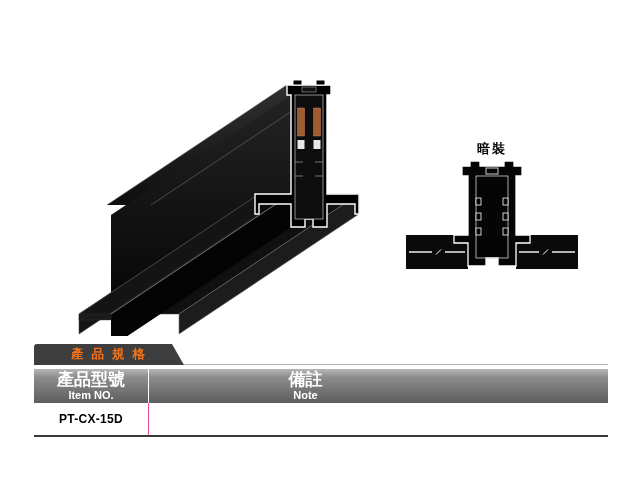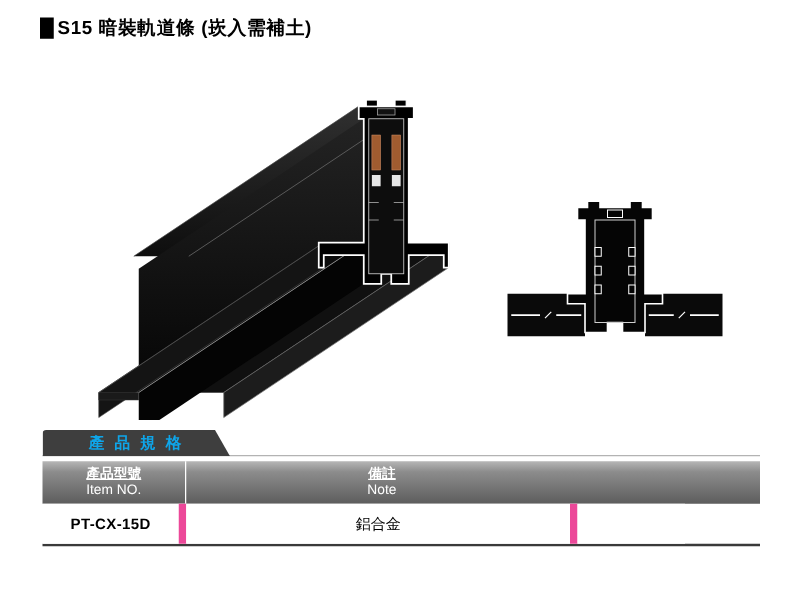--- a/index.html
+++ b/index.html
@@ -12,48 +12,44 @@
          font-size:15px;font-weight:bold;letter-spacing:.5px;}
   .title-marker{width:11px;height:17px;background:#000;display:inline-block;}
   
   .svg3d{position:absolute;left:45px;top:64px;width:330px;height:272px;}
   .cross-label{position:absolute;left:402px;top:140px;width:180px;text-align:center;
                font-size:13px;font-weight:bold;letter-spacing:2px;}
   .svgcross{position:absolute;left:402px;top:158px;width:180px;height:120px;}
   
   .tab-rule{position:absolute;left:34px;top:364px;width:574px;height:1px;background:#b3b3b3;}
   .spec-tab{position:absolute;left:34px;top:344px;width:150px;height:21px;background:#3e3e3e;
-            color:#0ea5e9;font-size:12.5px;font-weight:bold;letter-spacing:8px;
+            color:#f97316;font-size:12.5px;font-weight:bold;letter-spacing:8px;
             display:flex;align-items:center;justify-content:center;
             clip-path:polygon(0 0,138px 0,150px 100%,0 100%);border-radius:3px 0 0 0;
             padding-left:6px;box-sizing:border-box;}
   .spec-header{position:absolute;left:34px;top:369px;width:574px;height:34px;display:grid;
                grid-template-columns:115px 313px 86px 60px;
                background:linear-gradient(180deg,#b6b6b6 0%,#8c8c8c 25%,#5d5d5d 100%);}
   .hcell{display:flex;flex-direction:column;align-items:center;justify-content:center;
          color:#fff;border-right:1px solid #fff;line-height:1.15;}
   .hcell:last-child{border-right:none;}
-  .hzh{font-size:11px;font-weight:bold;text-decoration:underline;}
-  .hen{font-size:11px;font-weight:normal;}
+  .hzh{font-size:17px;font-weight:bold;}
+  .hen{font-size:11px;font-weight:bold;}
   .spec-row{position:absolute;left:34px;top:403px;width:574px;height:32px;display:grid;
             grid-template-columns:115px 313px 86px 60px;border-bottom:2px solid #3a3a3a;}
   .bcell{display:flex;align-items:center;justify-content:center;font-size:12px;
-         border-right:6px solid #ec4899;background:#fff;}
+         border-right:1px solid #ec4899;background:#fff;}
   .bcell:last-child{border-right:none;}
   .bcell-item{font-weight:bold;letter-spacing:.3px;}
 </style>
 </head>
 <body>
 
 <div class="page">
 
-  <div class="title">
-    <span class="title-marker"></span>
-    <span>S15 暗裝軌道條 (崁入需補土)</span>
-  </div>
 
   <svg class="svg3d" viewBox="0 0 330 272">
     <defs>
       <linearGradient id="gCap" x1="0" y1="0" x2="0" y2="1">
         <stop offset="0" stop-color="#303030"></stop>
           <stop offset="1" stop-color="#0e0e0e"></stop>
       </linearGradient>
       <linearGradient id="gSide" x1="0" y1="0" x2="0" y2="1">
         <stop offset="0" stop-color="#232323"></stop>
           <stop offset="1" stop-color="#050505"></stop>
@@ -82,20 +78,21 @@
     <rect x="268.5" y="76" width="7" height="9" fill="#e6e6e6"></rect>
     <line x1="250" y1="98" x2="258" y2="98" stroke="#bbbbbb" stroke-width="0.6"></line>
     <line x1="270" y1="98" x2="278" y2="98" stroke="#bbbbbb" stroke-width="0.6"></line>
     <line x1="250" y1="112" x2="258" y2="112" stroke="#bbbbbb" stroke-width="0.6"></line>
     <line x1="270" y1="112" x2="278" y2="112" stroke="#bbbbbb" stroke-width="0.6"></line>
     <rect x="248" y="16" width="9" height="5" fill="#000" stroke="#ffffff" stroke-width="1"></rect>
     <rect x="271" y="16" width="9" height="5" fill="#000" stroke="#ffffff" stroke-width="1"></rect>
     <rect x="257" y="23" width="14" height="5" fill="#111" stroke="#aaaaaa" stroke-width="0.6"></rect>
   </svg>
 
+  <div class="cross-label">暗裝</div>
   <svg class="svgcross" viewBox="0 0 180 120">
 
     <g>
       <rect x="4" y="77" width="62" height="34" fill="#0a0a0a"></rect>
       <line x1="7" y1="94" x2="30" y2="94" stroke="#ffffff" stroke-width="1.4"></line>
       <line x1="34" y1="96.5" x2="39" y2="91.5" stroke="#ffffff" stroke-width="1"></line>
       <line x1="43" y1="94" x2="63" y2="94" stroke="#ffffff" stroke-width="1.4"></line>
     </g>
     <g>
       <rect x="114" y="77" width="62" height="34" fill="#0a0a0a"></rect>
@@ -126,17 +123,16 @@
       <span class="hen">Item NO.</span>
     </div>
     <div class="hcell">
       <span class="hzh">備註</span>
       <span class="hen">Note</span>
     </div>
   </div>
 
   <div class="spec-row">
     <div class="bcell bcell-item">PT-CX-15D</div>
-    <div class="bcell">鋁合金</div>
     <div class="bcell"></div>
   </div>
 
 </div>
 
 </body></html>

